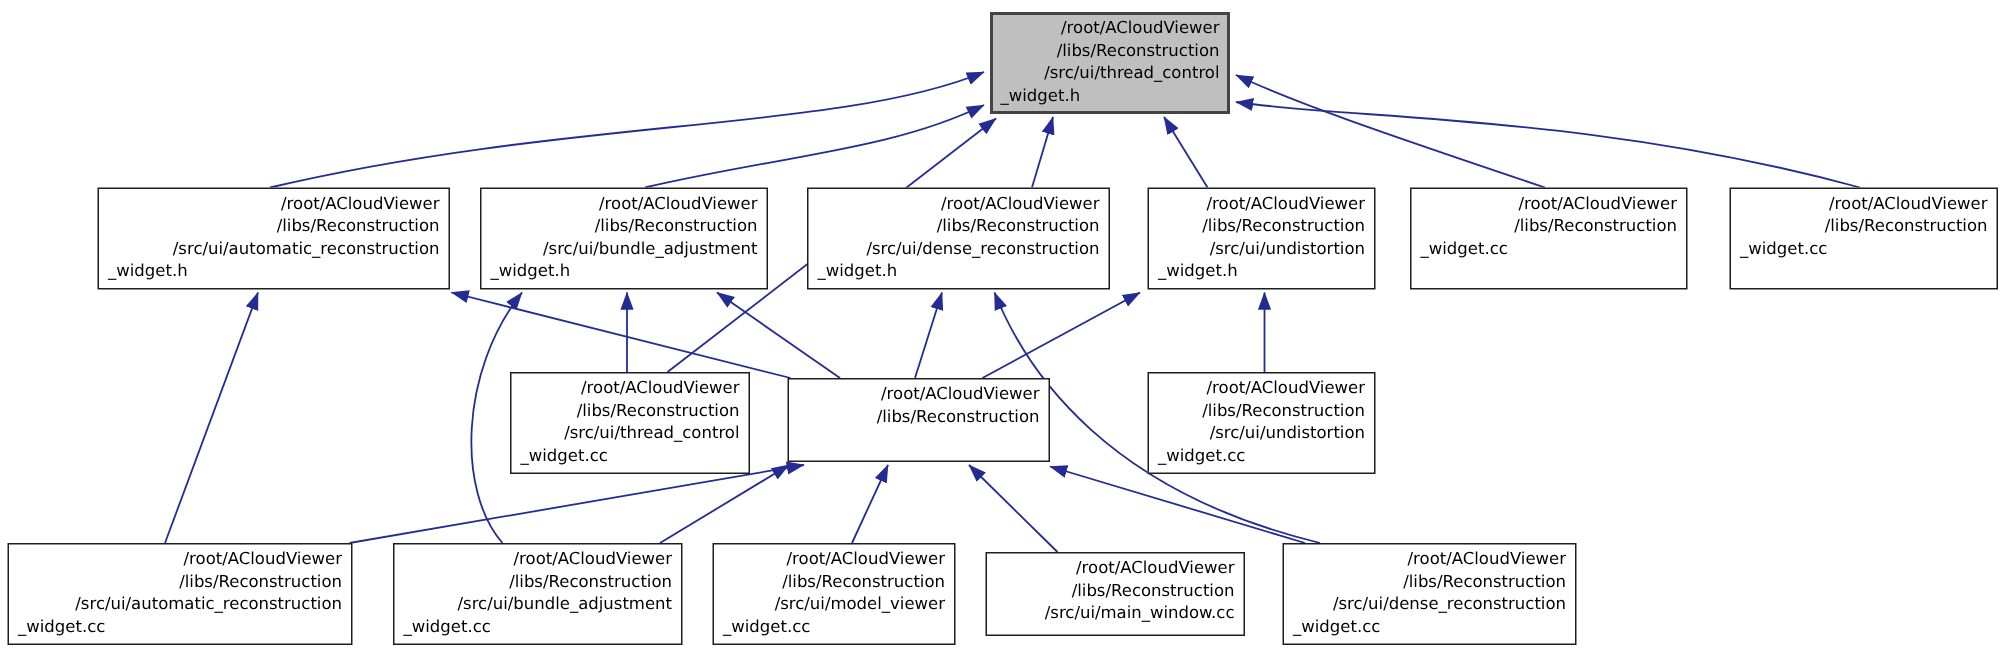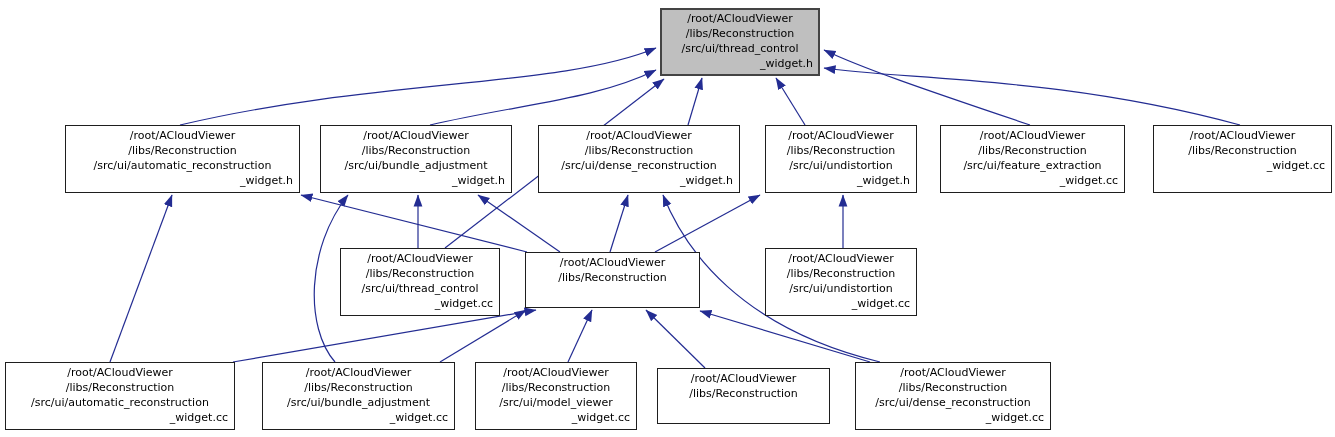--- a/index.html
+++ b/index.html
@@ -15,22 +15,22 @@
     position:absolute;z-index:1;box-sizing:border-box;
     background:#ffffff;border:1px solid #1e1e1e;
     padding:2px 6px 0 6px;
     font-size:11px;line-height:15px;color:#000000;
     cursor:pointer;
   }
   .node.root{
     background:#bfbfbf;border:2px solid #444444;cursor:default;
     padding:1px 5px 0 5px;
   }
-  .line{white-space:nowrap;text-align:center;}
-  .line.center{text-align:right;}
+  .line{white-space:nowrap;text-align:right;}
+  .line.center{text-align:left;}
 </style>
 </head>
 <body>
 
 <div id="graph">
   <svg id="edge-layer" width="1335" height="437" viewBox="0 0 1335 437">
     <defs>
       <marker id="arrowhead" markerUnits="userSpaceOnUse" markerWidth="14" markerHeight="12" refX="11.5" refY="5" orient="auto">
         <path d="M0,0.6 L12,5 L0,9.4 Z" fill="#232c92"></path>
       </marker>
@@ -84,21 +84,20 @@
     </div>
     <div class="node" style="left: 765px; top: 125px; width: 152px; height: 68px;">
       <div class="line">/root/ACloudViewer</div>
       <div class="line">/libs/Reconstruction</div>
       <div class="line">/src/ui/undistortion</div>
       <div class="line center">_widget.h</div>
     </div>
     <div class="node" style="left: 940px; top: 125px; width: 185px; height: 68px;">
       <div class="line">/root/ACloudViewer</div>
       <div class="line">/libs/Reconstruction</div>
-      <div class="line">/src/ui/feature_extraction</div>
       <div class="line center">_widget.cc</div>
     </div>
     <div class="node" style="left: 1153px; top: 125px; width: 179px; height: 68px;">
       <div class="line">/root/ACloudViewer</div>
       <div class="line">/libs/Reconstruction</div>
       <div class="line center">_widget.cc</div>
     </div>
     <div class="node" style="left: 340px; top: 248px; width: 160px; height: 68px;">
       <div class="line">/root/ACloudViewer</div>
       <div class="line">/libs/Reconstruction</div>
@@ -129,20 +128,21 @@
     </div>
     <div class="node" style="left: 475px; top: 362px; width: 162px; height: 68px;">
       <div class="line">/root/ACloudViewer</div>
       <div class="line">/libs/Reconstruction</div>
       <div class="line">/src/ui/model_viewer</div>
       <div class="line center">_widget.cc</div>
     </div>
     <div class="node" style="left: 657px; top: 368px; width: 173px; height: 56px;">
       <div class="line">/root/ACloudViewer</div>
       <div class="line">/libs/Reconstruction</div>
+      <div class="line">/src/ui/main_window.cc</div>
     </div>
     <div class="node" style="left: 855px; top: 362px; width: 196px; height: 68px;">
       <div class="line">/root/ACloudViewer</div>
       <div class="line">/libs/Reconstruction</div>
       <div class="line">/src/ui/dense_reconstruction</div>
       <div class="line center">_widget.cc</div>
     </div>
   </div>
 
 </body></html>

